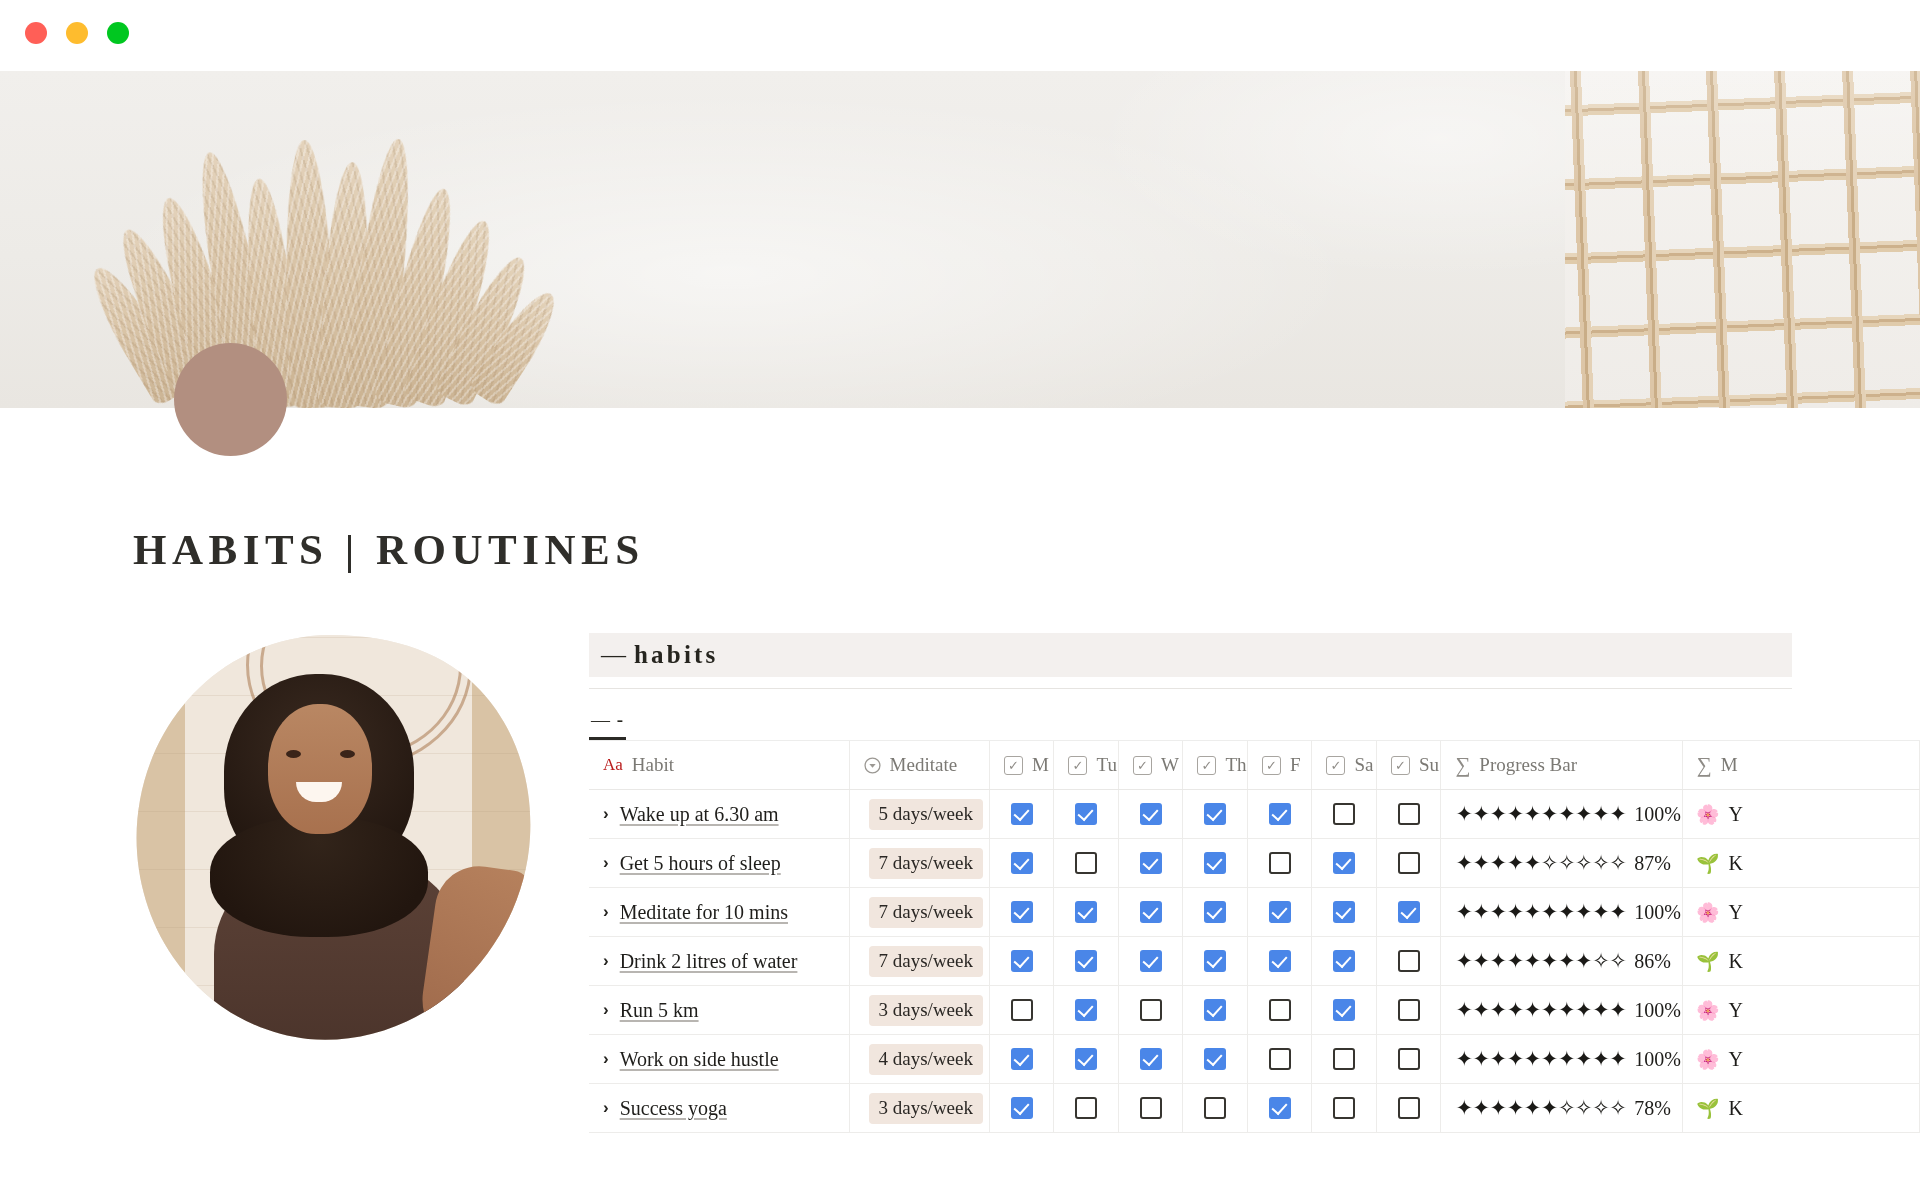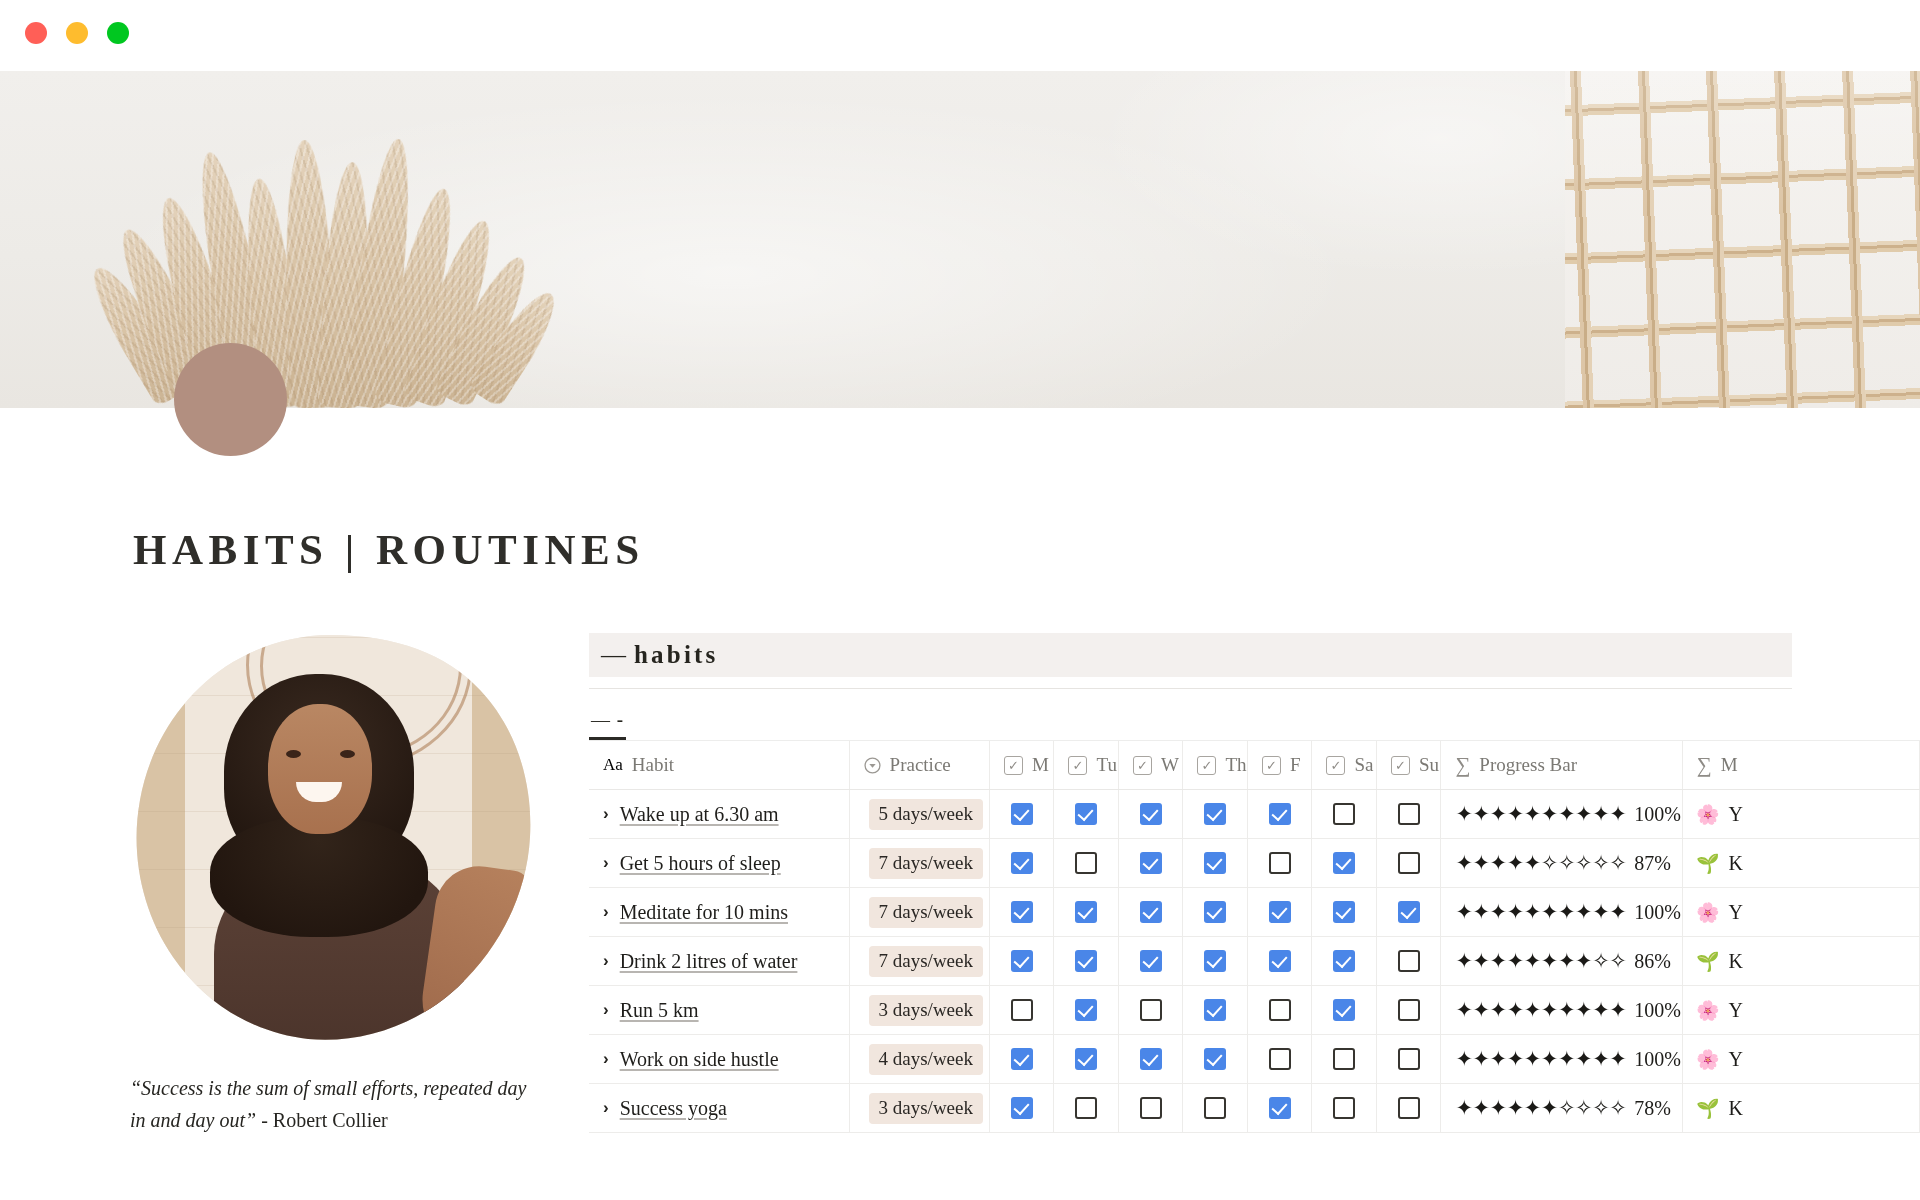--- a/index.html
+++ b/index.html
@@ -321,21 +321,21 @@
     font-size: 19px;
     text-align: left;
   }
   .th-inner {
     display: flex;
     align-items: center;
     gap: 9px;
     padding-left: 14px;
   }
   .th-icon {
-    color: #000000;
+    color: #b91c1c;
     font-size: 17px;
     display: inline-flex;
     align-items: center;
     justify-content: center;
   }
   .cbox-hdr {
     width: 19px; height: 19px;
     border: 1.6px solid #a8a5a0;
     border-radius: 3px;
     display: inline-flex;
@@ -483,23 +483,20 @@
       <div class="arm"></div>
       <div class="neck"></div>
       <div class="hair"></div>
       <div class="face"></div>
       <div class="eye l"></div>
       <div class="eye r"></div>
       <div class="smile"></div>
     </div>
   </div>
 
-  <div class="quote">
-    <i>“Success is the sum of small efforts, repeated day in and day out”</i><span> - Robert Collier</span>
-  </div>
 
   <div class="db">
 
     <div class="db-title">
       <span class="dash">—</span>
       <span>habits</span>
     </div>
     <div class="db-rule"></div>
 
     <div class="db-tabs">
@@ -532,21 +529,21 @@
             </div>
           </th>
           <th>
             <div class="th-inner">
               <span class="th-icon">
                 <svg width="17" height="17" viewBox="0 0 16 16">
                     <circle cx="8" cy="8" r="7" fill="none" stroke="#9b9893" stroke-width="1.2"></circle>
                     <path d="M5 6.6 L8 10 L11 6.6 Z" fill="#9b9893"></path>
                   </svg>
               </span>
-              <span>Practice</span>
+              <span>Meditate</span>
             </div>
           </th>
           <th>
             <div class="th-inner">
                 <span class="cbox-hdr">✓</span>
                 <span>M</span>
               </div>
           </th>
           <th>
             <div class="th-inner">

